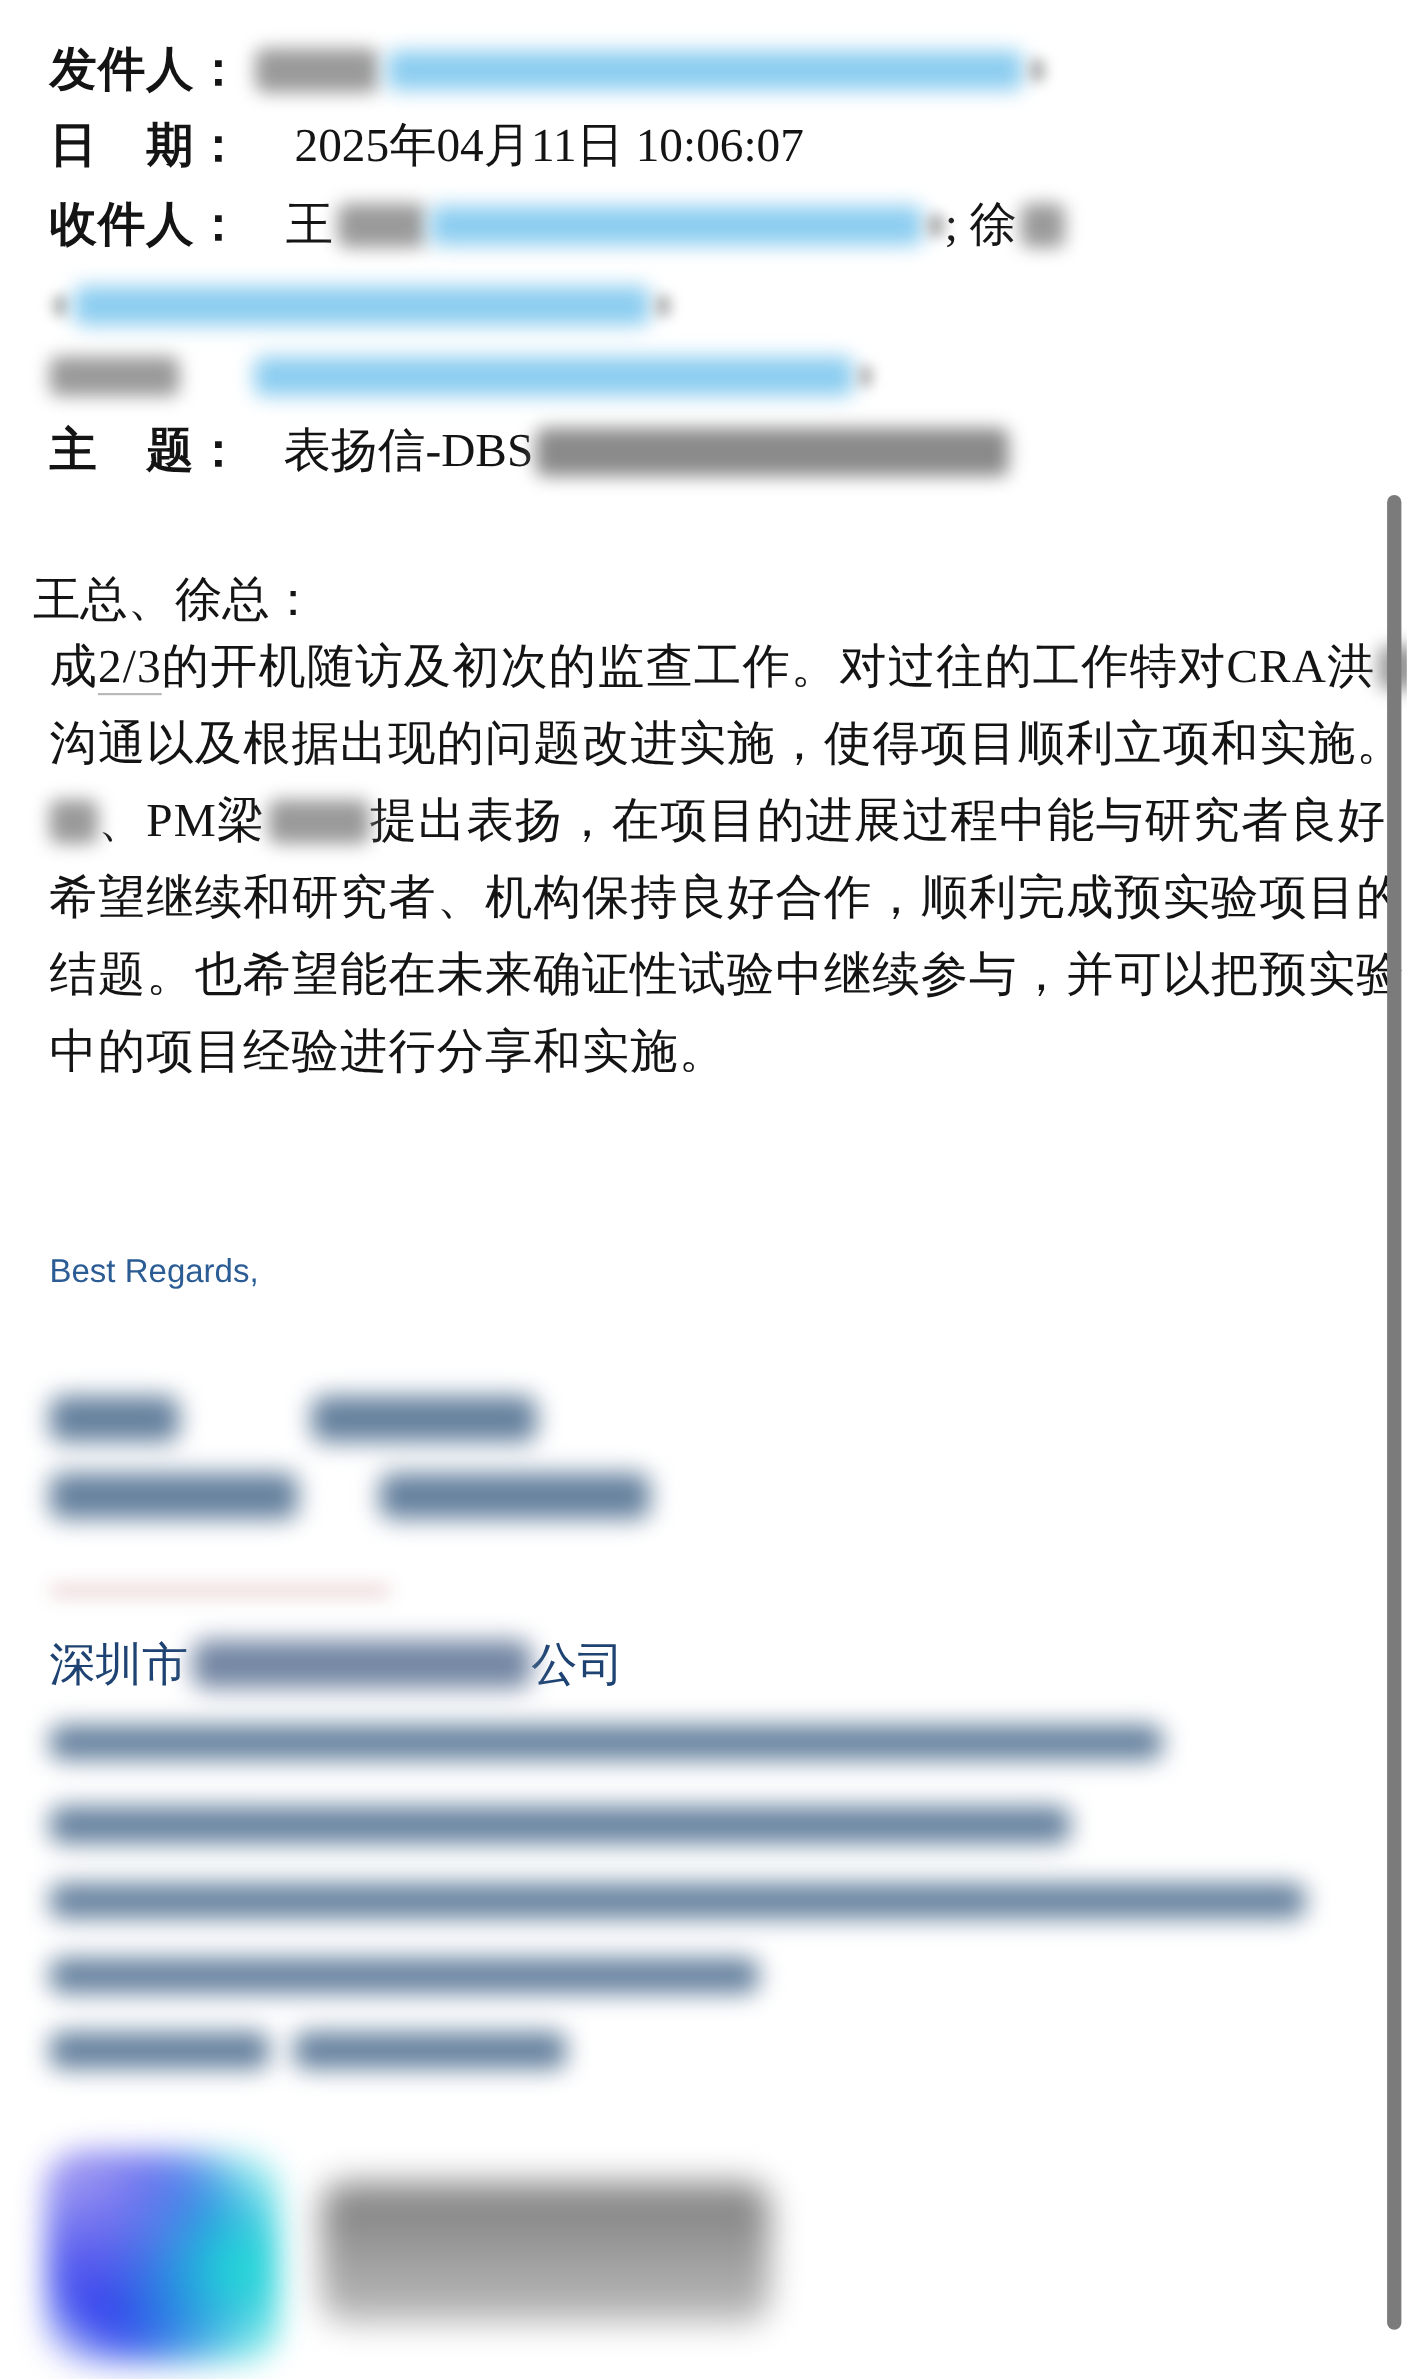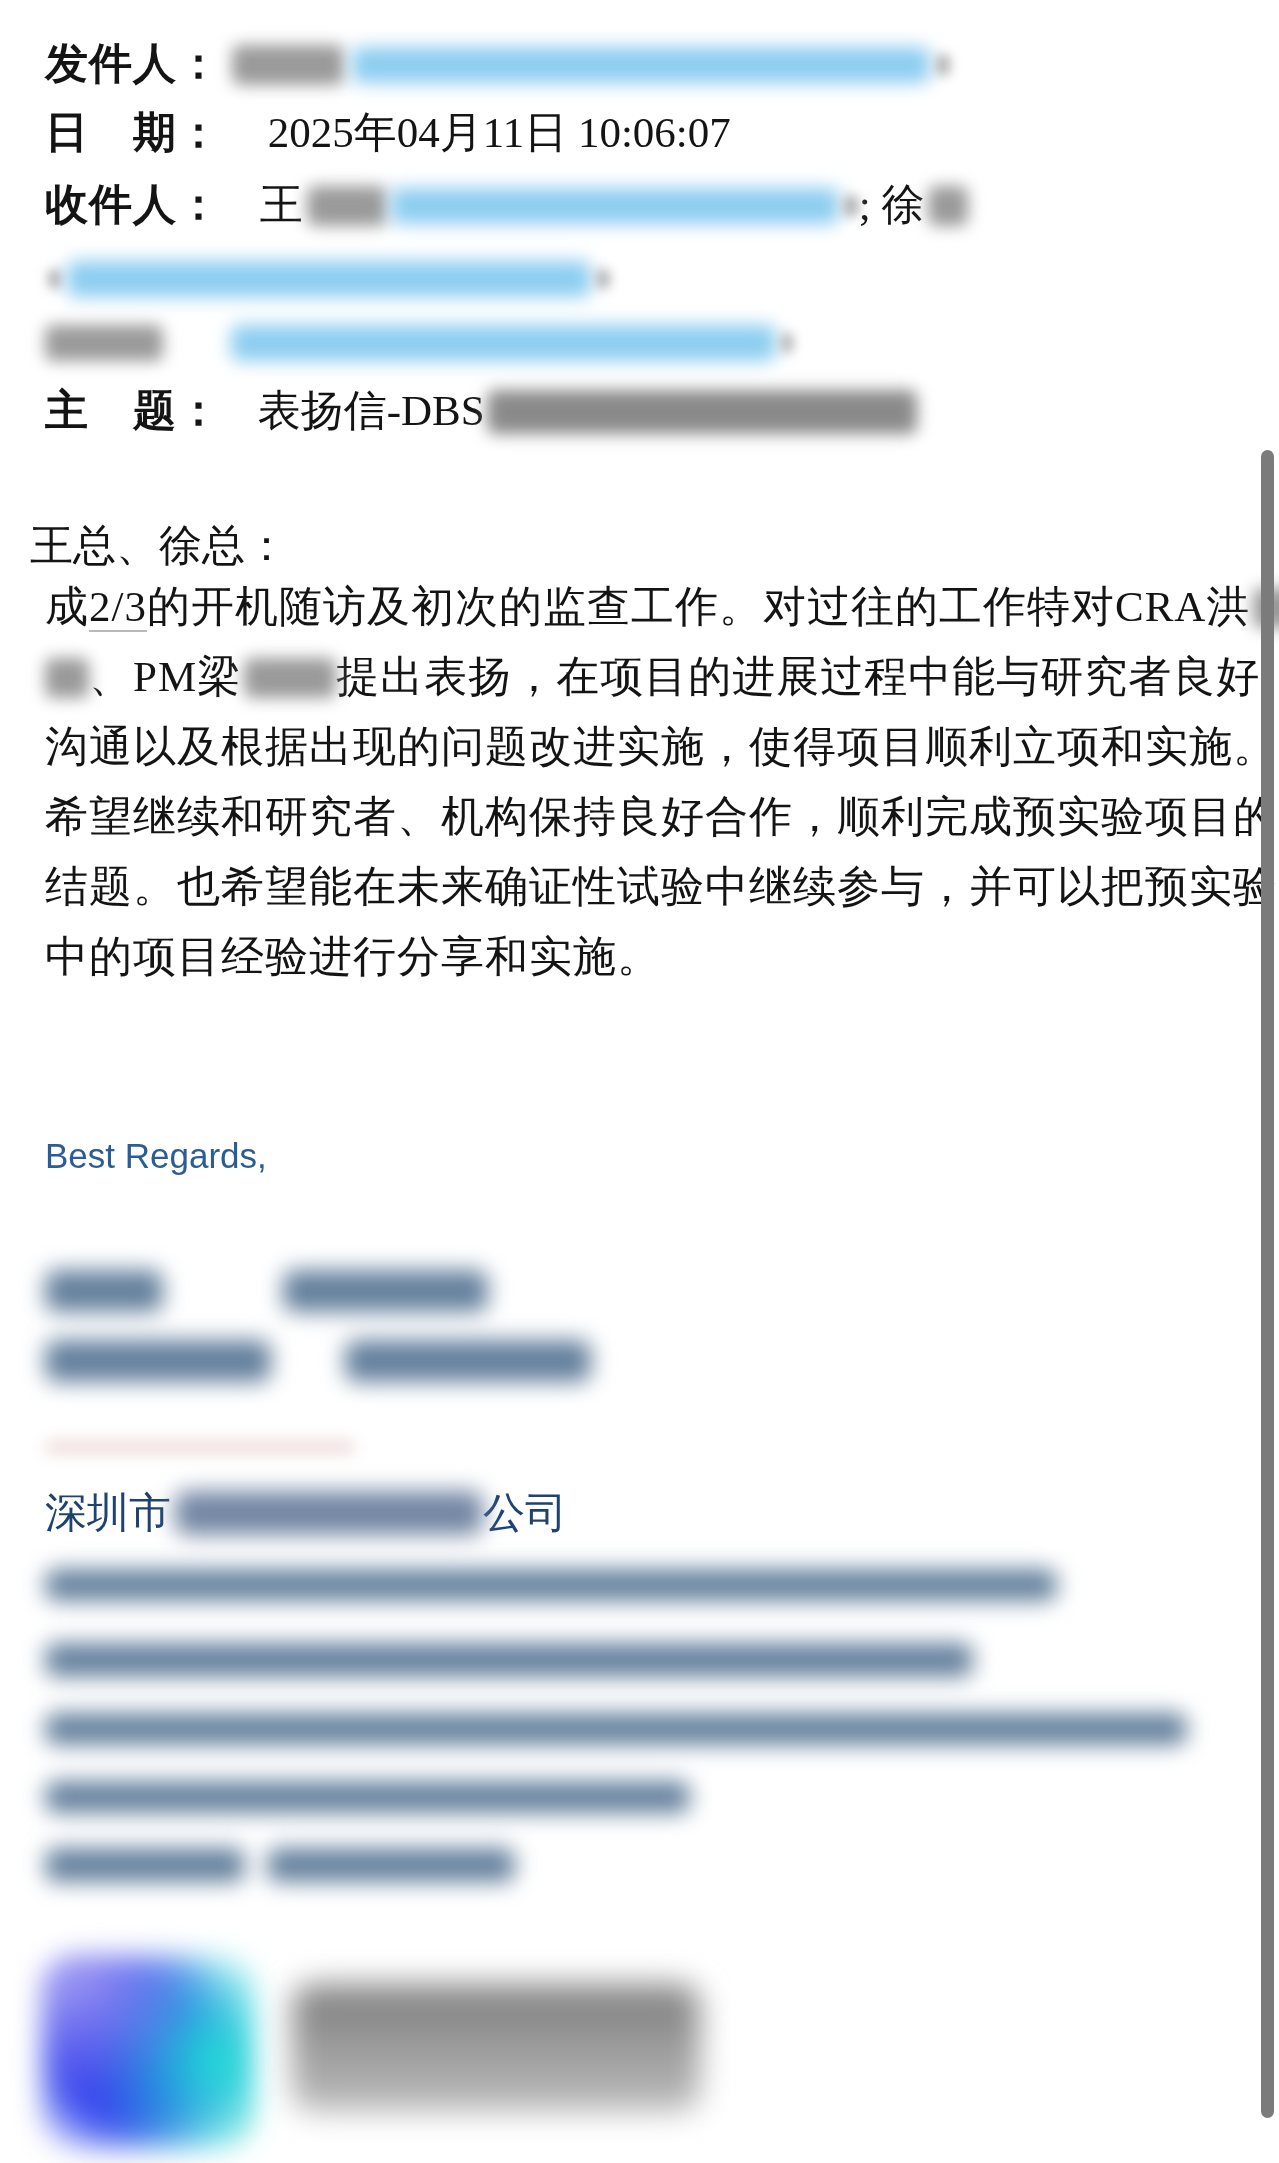--- a/index.html
+++ b/index.html
@@ -11,21 +11,21 @@
   .hrow{position:absolute; left:45px; white-space:nowrap; font-size:43px; line-height:50px; height:50px;}
   .hlabel{letter-spacing:1px;font-weight:bold;}
   .htext{}
   
   .greeting{position:absolute; left:30px; top:511px; font-size:43px; line-height:70px; white-space:nowrap;}
   .paragraph{position:absolute; left:45px; top:572px; width:1210px;}
   .bline{height:70px; line-height:70px; font-size:43px; white-space:nowrap; letter-spacing:1px;}
   .bline.indent{padding-left:84px;}
   .u{border-bottom:2px solid #b9b9b9;}
   .closing{
-    position:absolute; left:45px; top:1128px; font-size:35px; line-height:56px;
+    position:absolute; left:45px; top:1128px; font-size:30px; line-height:56px;
     font-family:"Liberation Sans","DejaVu Sans",sans-serif; color:#2b5c94; white-space:nowrap;
   }
   
   .sigrow{position:absolute; left:45px; white-space:nowrap; line-height:50px;}
   .company{
     position:absolute; left:45px; top:1487px; font-size:42px; line-height:52px;
     font-family:"Liberation Sans","DejaVu Sans",sans-serif; color:#1e4372; white-space:nowrap;
   }
   
   .redact{
@@ -91,22 +91,22 @@
 
   <div class="hrow" style="top:386px">
     <span class="hlabel">主　题：</span>
     <span style="margin-left:26px"><span>表扬信-DBS</span><span class="redact rd-dark" style="width: 430px; height: 44px; margin-left: 2px;"></span></span>
   </div>
 
   <div class="greeting">王总、徐总：</div>
 
   <div class="paragraph">
     <div class="bline"><span>成</span><span class="u">2/3</span><span>的开机随访及初次的监查工作。对过往的工作特对CRA洪</span><span class="redact rd-g" style="width: 62px; height: 40px; margin-left: 3px;"></span></div>
+    <div class="bline"><span>沟通以及根据出现的问题改进实施，使得项目顺利立项和实施。</span></div>
     <div class="bline"><span class="redact rd-g" style="width: 44px; height: 40px;"></span><span>、PM梁</span><span class="redact rd-g" style="width: 92px; height: 40px; margin-left: 3px;"></span><span>提出表扬，在项目的进展过程中能与研究者良好</span></div>
-    <div class="bline"><span>沟通以及根据出现的问题改进实施，使得项目顺利立项和实施。</span></div>
     <div class="bline"><span>希望继续和研究者、机构保持良好合作，顺利完成预实验项目的</span></div>
     <div class="bline"><span>结题。也希望能在未来确证性试验中继续参与，并可以把预实验</span></div>
     <div class="bline"><span>中的项目经验进行分享和实施。</span></div>
   </div>
 
   <div class="closing">Best Regards,</div>
 
   <div class="sigrow" style="top:1268px"><span class="redact rd-s" style="width: 118px; height: 42px;"></span><span class="redact rd-s" style="width: 205px; height: 42px; margin-left: 120px;"></span></div>
   <div class="sigrow" style="top:1338px"><span class="redact rd-s" style="width: 226px; height: 42px;"></span><span class="redact rd-s" style="width: 246px; height: 42px; margin-left: 74px;"></span></div>
   <div class="sigrow" style="top:1424px"><span class="redact rd-p" style="width: 310px; height: 12px;"></span></div>

